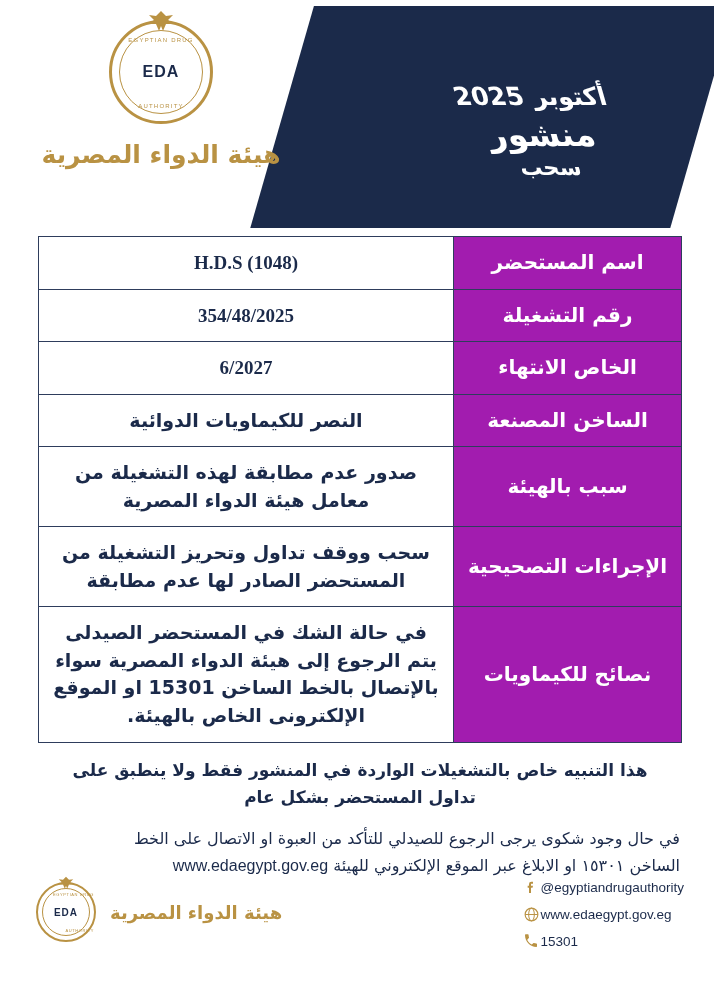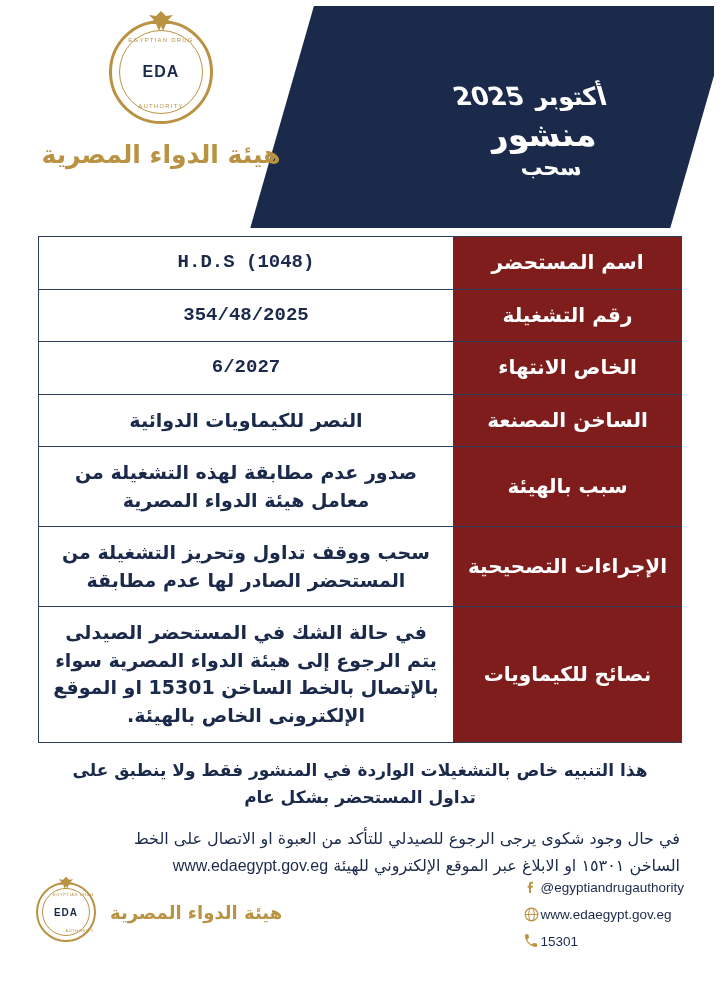--- a/index.html
+++ b/index.html
@@ -112,40 +112,40 @@
     width:100%;
     border-collapse:collapse;
     table-layout:fixed;
   }
   td{
     border:1px solid #2e3d5c;
     vertical-align:middle;
   }
   td.label{
     width:215px;
-    background:#7f1d1d;
+    background:#a21caf;
     color:#ffffff;
     font-weight:bold;
     font-size:20px;
     text-align:center;
     padding:10px 6px;
     line-height:1.25;
   }
   td.value{
     background:#ffffff;
     color:#1b2a4a;
     font-weight:bold;
     font-size:19px;
     text-align:center;
     padding:12px 14px;
     line-height:1.45;
   }
   td.value.ltr{
     direction:ltr;
-    font-family:Liberation Mono, monospace;
+    font-family:Liberation Serif, serif;
     margin-left:18px;
   }
   
   .note{
     margin:14px 40px 0 40px;
     text-align:center;
     color:#1b2a4a;
     font-weight:bold;
     font-size:17px;
     line-height:1.6;

